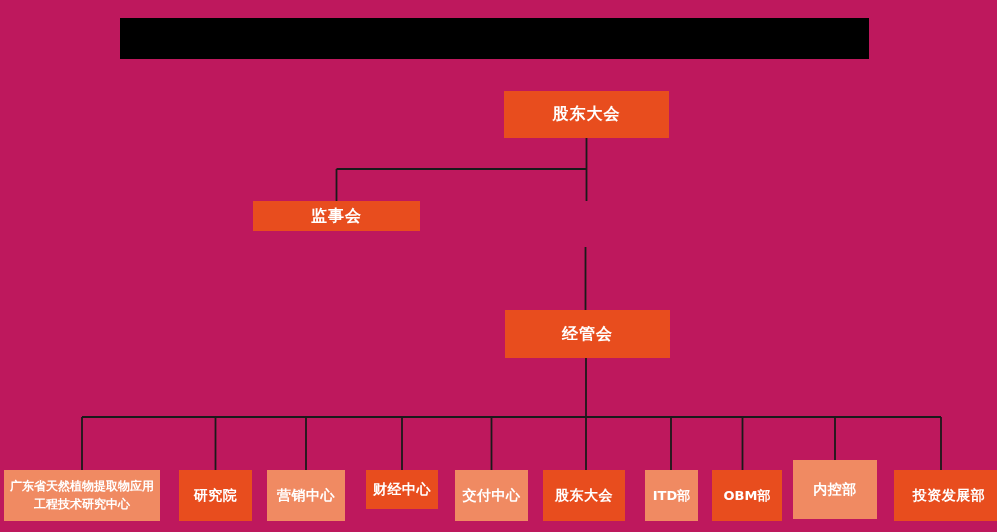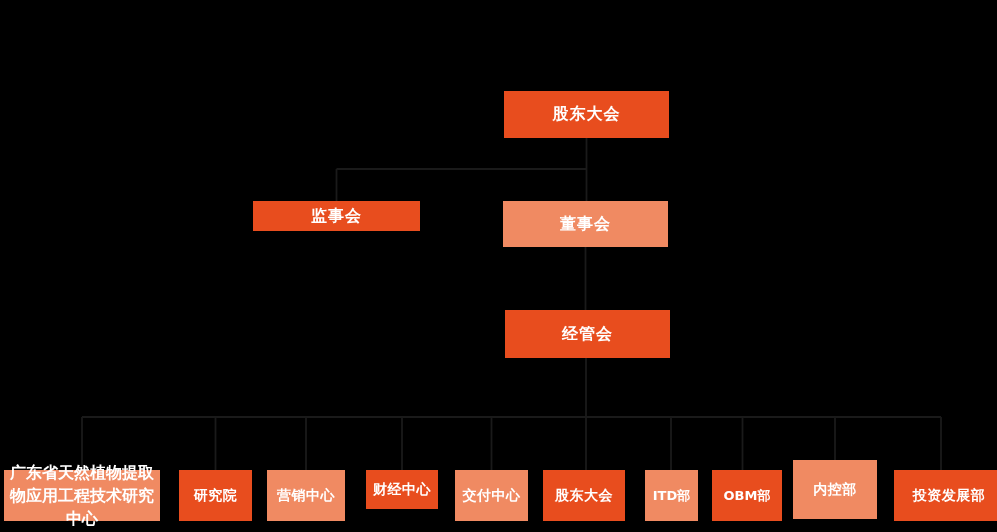--- a/index.html
+++ b/index.html
@@ -1,19 +1,19 @@
 <!DOCTYPE html>
 <html style="--color-dark: #E84D1E; --color-light: #F08A62; --color-line: #1A1A1A; --color-redaction: #000000; --color-text: #FFFFFF; --color-background: #FFFFFF;"><head>
 <meta charset="utf-8">
 <style>
   html,body{margin:0;padding:0;background:#ffffff;}
   .stage{
     position:relative;
     width:997px;height:532px;
-    background:#000000;
+    background:#be185d;
     overflow:hidden;
     font-family:"DejaVu Sans","Liberation Sans",sans-serif;
   }
   .redact{
     position:absolute;
     left:120px;top:18px;width:749px;height:41px;
     background:var(--color-redaction,#000);
   }
   .wires{position:absolute;left:0;top:0;}
   .wires line{stroke:var(--color-line,#1a1a1a);stroke-width:1.8;}
@@ -21,21 +21,21 @@
     position:absolute;
     display:flex;align-items:center;justify-content:center;
     color:#ffffff;font-weight:bold;text-align:center;
     box-sizing:border-box;
     letter-spacing:1px;
   }
   .node[data-tone="dark"]{background:var(--color-dark,#e84d1e);}
   .node[data-tone="light"]{background:var(--color-light,#f08a62);}
   .lvl{font-size:16px;}
   .dept{font-size:14px;letter-spacing:0.5px;}
-  .dept.small{font-size:16px;line-height:1.45;letter-spacing:0;padding:16px 3px;}
+  .dept.small{font-size:12px;line-height:1.45;letter-spacing:0;padding:16px 3px;}
   .dept.narrow{font-size:13px;letter-spacing:0;}
 </style>
 </head>
 <body>
 
 <div class="stage">
 
   <div class="redact"></div>
 
   <svg class="wires" width="997" height="532" viewBox="0 0 997 532">
@@ -58,21 +58,20 @@
     <line x1="491.5" y1="417" x2="491.5" y2="470"></line>
     <line x1="671" y1="417" x2="671" y2="470"></line>
     <line x1="742.5" y1="417" x2="742.5" y2="470"></line>
     <line x1="835" y1="417" x2="835" y2="470"></line>
     <line x1="941" y1="417" x2="941" y2="470"></line>
   </svg>
 
   <div class="node lvl" style="left:504px;top:91px;width:165px;height:47px" data-tone="dark">股东大会</div>
 
   <div class="node lvl" style="left:253px;top:201px;width:167px;height:30px" data-tone="dark">监事会</div>
-  <div class="node lvl" style="left:503px;top:201px;width:165px;height:46px" data-tone="light">董事会</div>
 
   <div class="node lvl" style="left:505px;top:310px;width:165px;height:48px" data-tone="dark">经管会</div>
 
   <div class="node dept small" style="left:4px;top:470px;width:156px;height:51px" data-tone="light">广东省天然植物提取物应用工程技术研究中心</div>
   <div class="node dept" style="left:179px;top:470px;width:73px;height:51px" data-tone="dark">研究院</div>
   <div class="node dept" style="left:267px;top:470px;width:78px;height:51px" data-tone="light">营销中心</div>
   <div class="node dept" style="left:366px;top:470px;width:72px;height:39px" data-tone="dark">财经中心</div>
   <div class="node dept" style="left:455px;top:470px;width:73px;height:51px" data-tone="light">交付中心</div>
   <div class="node dept" style="left:543px;top:470px;width:82px;height:51px" data-tone="dark">股东大会</div>
   <div class="node dept narrow" style="left:645px;top:470px;width:53px;height:51px" data-tone="light">ITD部</div>

